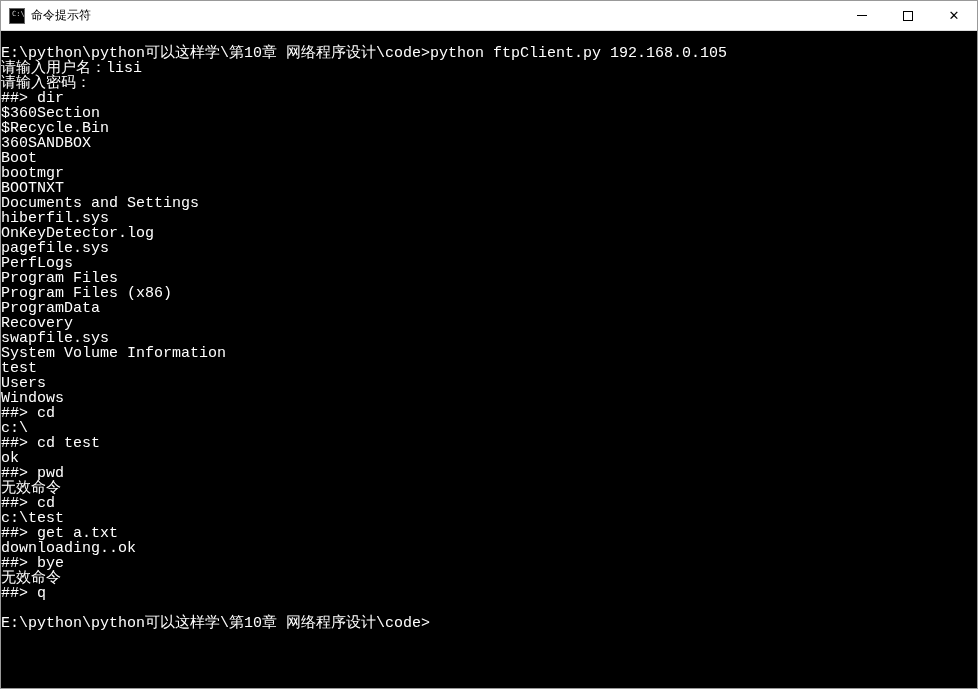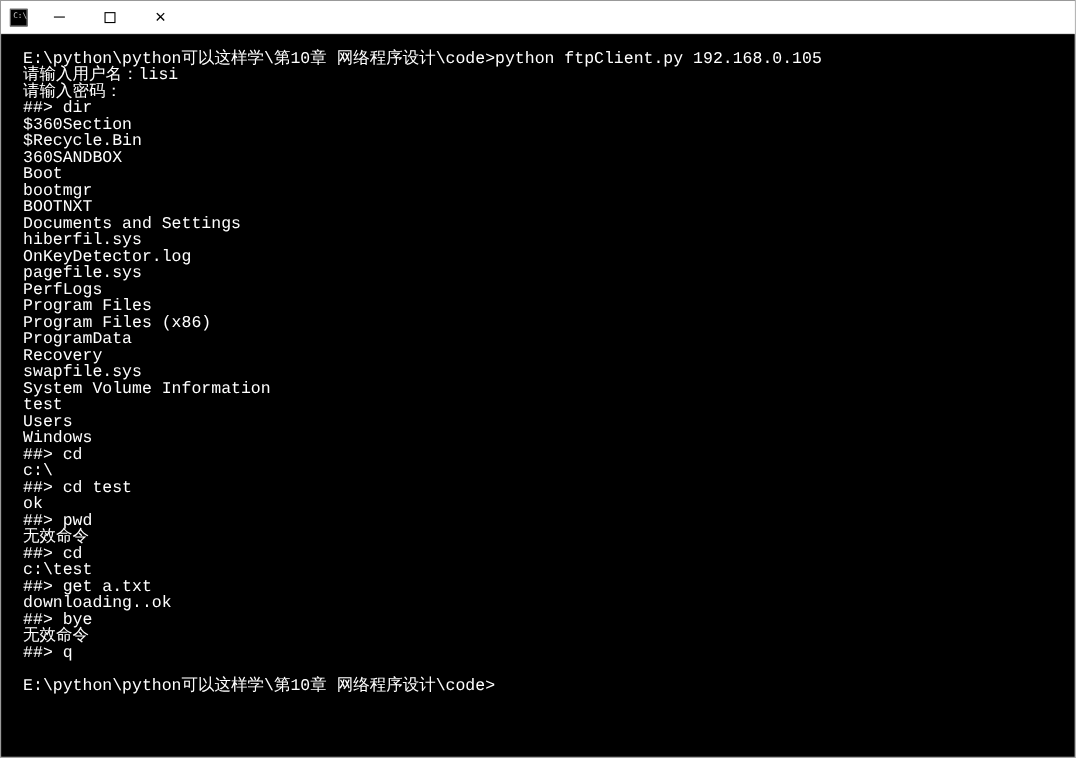--- a/index.html
+++ b/index.html
@@ -74,21 +74,20 @@
       font-family: "NSimSun", "SimSun", Consolas, "Courier New", monospace;
       font-size: 15px;
       line-height: 15px;
       padding: 0;
       overflow: hidden;
       white-space: pre;
     }
     .terminal-line {
       min-height: 15px;
       white-space: pre;
-      padding-left: 20px;
     }
     .minimize-line {
       width: 10px;
       height: 1px;
       background: #000;
     }
     .maximize-box {
       width: 10px;
       height: 10px;
       border: 1px solid #000;
@@ -99,20 +98,21 @@
     }
   </style>
 </head>
 <body>
 
 <div class="window">
   <div class="titlebar">
     <div class="titlebar-icon">
       <div class="titlebar-icon-inner">C:\</div>
     </div>
+    <div class="titlebar-title">命令提示符</div>
     <div class="titlebar-controls">
       <div class="titlebar-btn">
         <div class="minimize-line"></div>
       </div>
       <div class="titlebar-btn">
         <div class="maximize-box"></div>
       </div>
       <div class="titlebar-btn close">
         <span class="close-x">✕</span>
       </div>

